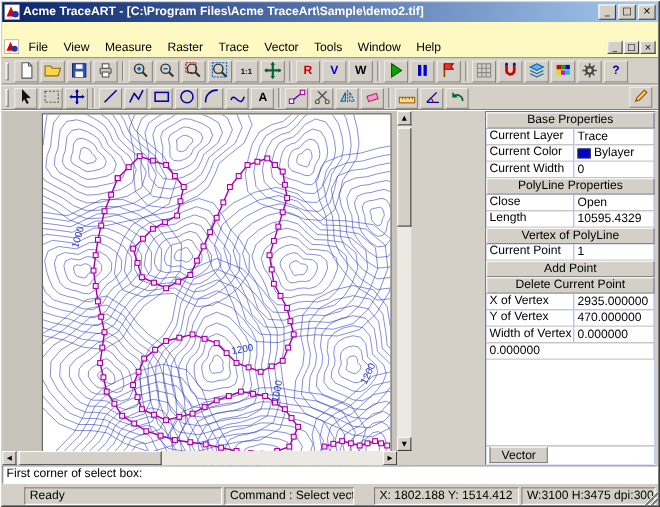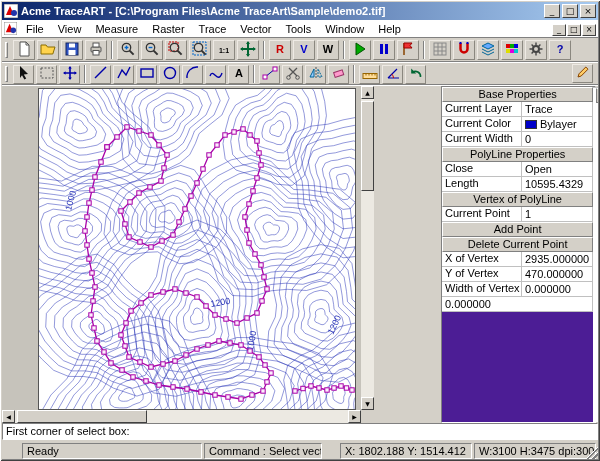--- a/index.html
+++ b/index.html
@@ -12,21 +12,21 @@
 
   
   .titlebar{height:18px;flex:0 0 18px;background:linear-gradient(90deg,#0a246a,#a6caf0);
     display:flex;align-items:center;padding:0 2px;color:#fff;font-weight:bold;}
   .titlebar .ttext{flex:1;white-space:nowrap;overflow:hidden;font-size:11px;padding-left:3px;}
   .winbtn{width:16px;height:14px;margin-left:2px;background:#d4d0c8;color:#000;font-size:9px;line-height:12px;
     text-align:center;border:1px solid;border-color:#fff #404040 #404040 #fff;padding:0;font-family:"DejaVu Sans",sans-serif;}
   .appicon{width:14px;height:14px;display:inline-block;}
 
   
-  .menubar{height:18px;flex:0 0 18px;display:flex;align-items:center;background:#ffffff;padding:5px 2px;border-bottom:1px solid #808080;}
+  .menubar{height:18px;flex:0 0 18px;display:flex;align-items:flex-start;background:#fef9c3;padding:16px 2px;border-bottom:1px solid #808080;}
   .menuitem{padding:1px 7px;cursor:default;}
   .menubar .spacer{flex:1;}
   .mdibtn{width:14px;height:12px;margin-left:1px;background:#d4d0c8;color:#000;font-size:8px;line-height:10px;
     text-align:center;border:1px solid;border-color:#fff #404040 #404040 #fff;padding:0;font-family:"DejaVu Sans",sans-serif;}
 
   
   .toolbar{display:flex;align-items:center;background:#d4d0c8;padding:1px 2px;position:relative;border-bottom:1px solid #fff;box-shadow:0 -1px 0 #808080 inset;}
   #toolbar-main{height:25px;flex:0 0 25px;}
   #toolbar-draw{height:23px;flex:0 0 23px;}
   .grip{width:3px;height:16px;margin:0 4px 0 1px;border:1px solid;border-color:#fff #808080 #808080 #fff;}
@@ -44,22 +44,22 @@
 
   .vscroll{position:absolute;right:0;top:0;bottom:13px;width:13px;background:#ece9e2;display:flex;flex-direction:column;}
   .hscroll{position:absolute;left:0;bottom:0;right:13px;height:13px;background:#ece9e2;display:flex;}
   .sbtn{flex:0 0 13px;width:13px;height:13px;background:#d4d0c8;border:1px solid;border-color:#fff #404040 #404040 #fff;
     font-size:6px;line-height:11px;text-align:center;color:#000;padding:0;font-family:"DejaVu Sans",sans-serif;}
   .vthumb{height:90px;margin:2px 0 0 0;background:#d4d0c8;border:1px solid;border-color:#fff #404040 #404040 #fff;}
   .hthumb{width:130px;margin:0 0 0 2px;background:#d4d0c8;border:1px solid;border-color:#fff #404040 #404040 #fff;}
   .scorner{position:absolute;right:0;bottom:0;width:13px;height:13px;background:#d4d0c8;}
 
   
-  .panel{position:absolute;right:2px;top:0;bottom:0;width:155px;background:#4c1d95;border:1px solid;border-color:#808080 #fff #fff #808080;
-    display:flex;flex-direction:row;}
+  .panel{position:absolute;right:2px;top:0;bottom:0;width:155px;background:#1d4ed8;border:1px solid;border-color:#808080 #fff #fff #808080;
+    display:flex;flex-direction:column;}
   .prows{flex:0 0 auto;}
   .prow{display:flex;height:15px;line-height:13px;font-size:11px;}
   .prow .cell{border-right:1px solid #c0c0c0;border-bottom:1px solid #c0c0c0;padding:0 3px;overflow:hidden;white-space:nowrap;}
   .prow .lab{flex:0 0 80px;background:#fff;}
   .prow .val{flex:1;background:#fff;display:flex;align-items:center;}
   .prow.header .cell,.prow.pbutton .cell{flex:1;background:#d4d0c8;text-align:center;justify-content:center;display:flex;align-items:center;
     border:1px solid;border-color:#fff #808080 #808080 #fff;border-bottom-color:#808080;}
   .swatch{display:inline-block;width:12px;height:9px;margin-right:3px;border:1px solid #333;}
   .panel-fill{flex:1;background:#fff;}
   .panel-tabbar{flex:0 0 17px;background:#fff;border-top:1px solid #c0c0c0;display:flex;align-items:stretch;padding-left:3px;}

